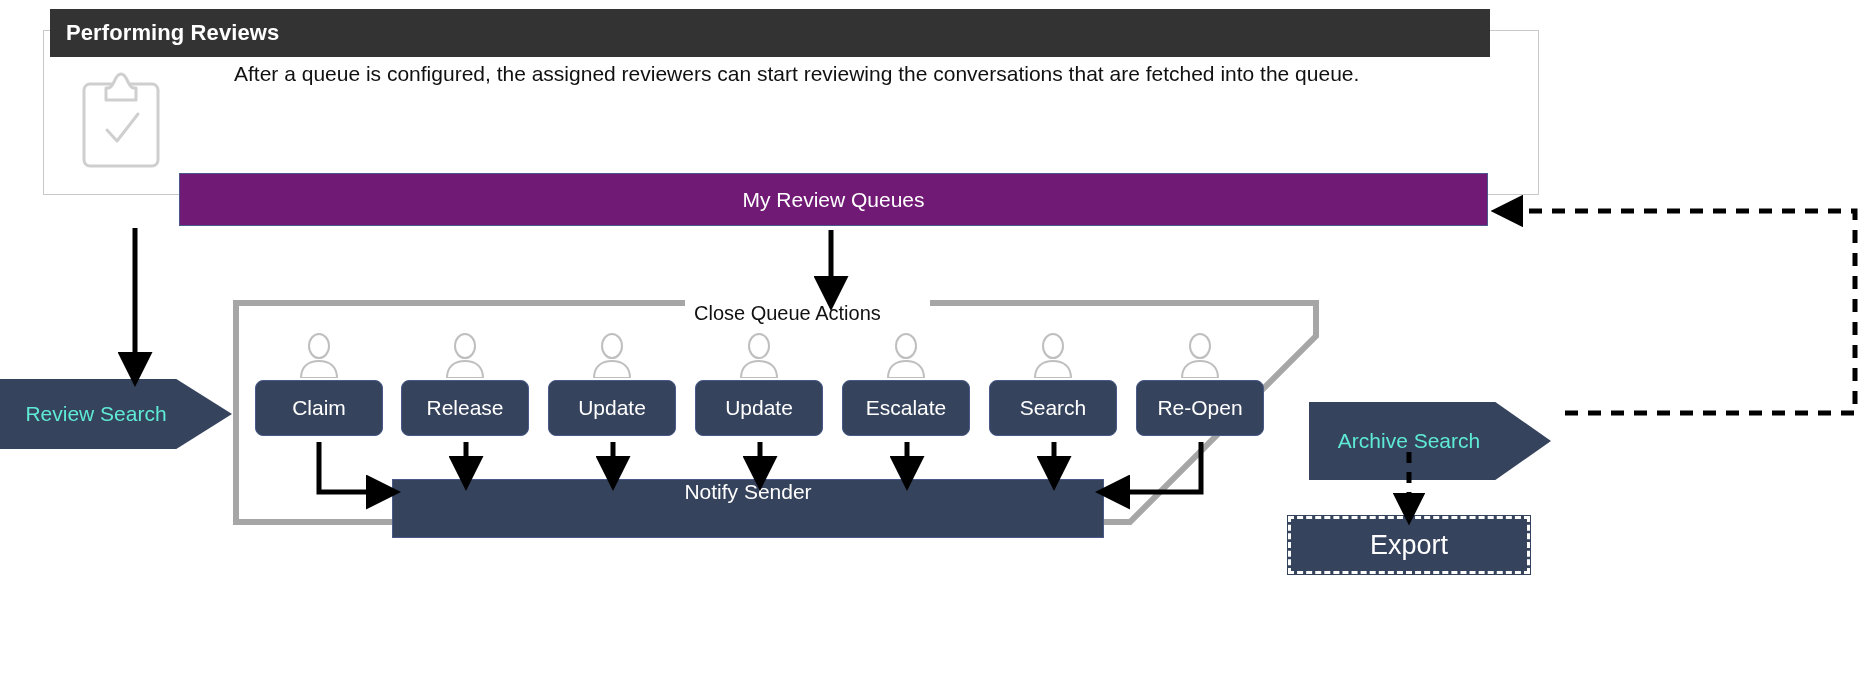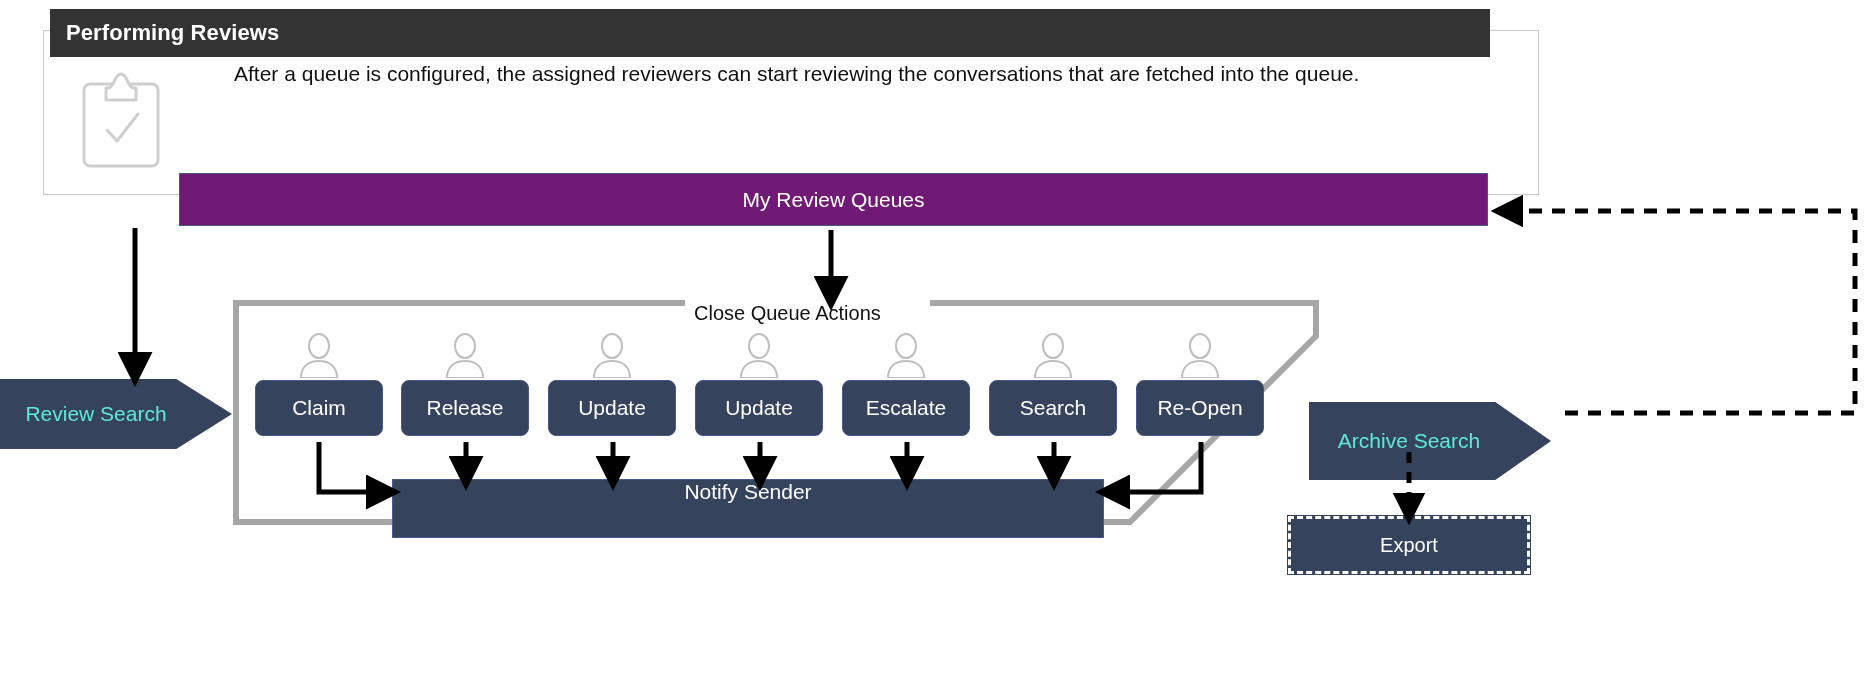--- a/index.html
+++ b/index.html
@@ -197,21 +197,21 @@
     height: 58px;
     background: #36435c;
     border: 3px dashed #ffffff;
     box-sizing: border-box;
     display: flex;
     align-items: center;
     justify-content: center;
     outline: 1px solid #36435c;
   }
   #export-box span {
-    font-size: 20px;
+    font-size: 27px;
     color: #ffffff;
     white-space: nowrap;
   }
 
   
   #connectors {
     position: absolute;
     left: 0; top: 0;
     width: 1871px;
     height: 693px;

